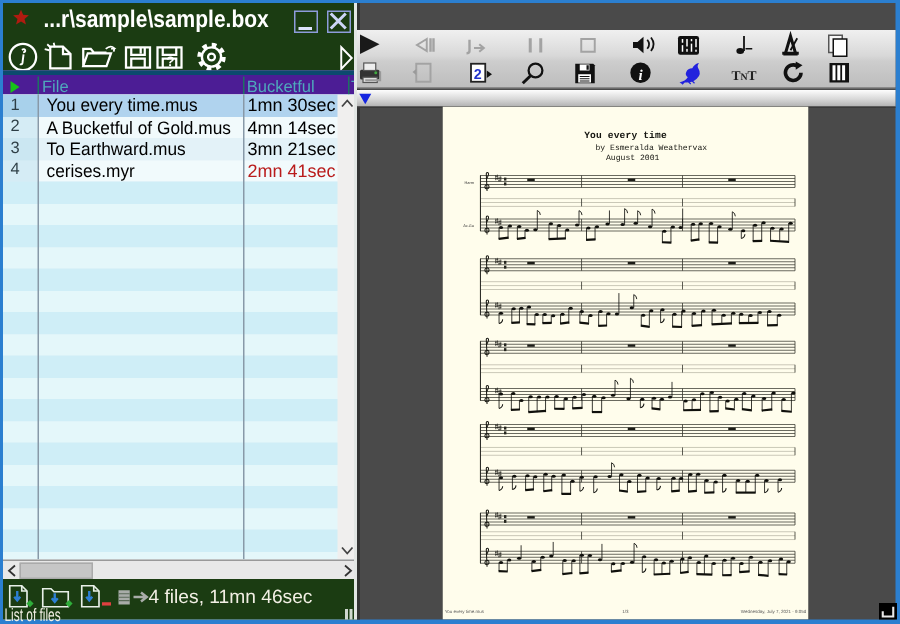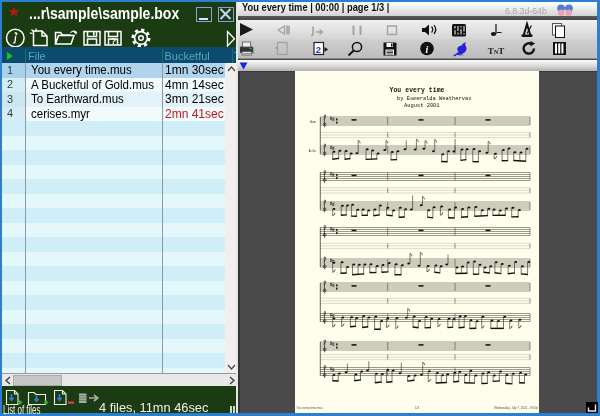--- a/index.html
+++ b/index.html
@@ -30,21 +30,21 @@
 <path d="M103,3.5 h16 v13.5 h-16 z M106.5,3.5 v5 h9 v-5 M106.5,17 v-6 h9 v6"></path>
 <text x="111.5" y="15.7" font-size="9" font-weight="bold" fill="#fff" stroke="none" text-anchor="middle">?</text>
 <g>
           <circle cx="139" cy="10" r="8" stroke-width="3" stroke-dasharray="3.1 3.17"></circle>
           <circle cx="139" cy="10" r="6.4" stroke-width="1.6"></circle>
           <circle cx="139" cy="10" r="2.3" stroke-width="1.5"></circle>
         </g>
 <path d="M225.5,3.5 l7,7.2 l-7,7.2 z" stroke-width="1.3"></path>
 </svg>
     </div>
-    <div class="abs" style="left:0;top:45px;width:236px;height:16px;background:#0c4a6e;border-top:1px solid #0c4a6e">
+    <div class="abs" style="left:0;top:45px;width:236px;height:16px;background:#4c1d95;border-top:3px solid #0c4a6e">
       <svg class="abs" style="left:4px;top:4px" width="8" height="8" viewBox="0 0 8 8">
         <path d="M1,0 L7,4 L1,8 Z" fill="#17c417"></path>
       </svg>
       <div class="abs" style="left:26px;top:1.5px;font-size:11px;color:#4fa9bc">File</div>
       <div class="abs" style="left:162.5px;top:1.5px;font-size:11px;color:#4fa9bc">Bucketful</div>
       <div class="abs" style="left:232px;top:1.5px;font-size:11px;color:#4fa9bc">T</div>
       <div class="abs" style="left:22.5px;top:1px;width:1px;height:14px;background:#1d7262"></div>
       <div class="abs" style="left:159.5px;top:1px;width:1px;height:14px;background:#1d7262"></div>
       <div class="abs" style="left:230px;top:1px;width:1px;height:14px;background:#1d7262"></div>
     </div>
@@ -125,40 +125,29 @@
 <path d="M16,11 l2.4,2.4 -2.4,2.4 -2.4,-2.4 z M42,11 l2.4,2.4 -2.4,2.4 -2.4,-2.4 z" fill="#2fae3a"></path>
 <rect x="64" y="12.5" width="6" height="2.2" fill="#e04040"></rect>
 <g fill="#a8aca8">
           <rect x="75" y="4.5" width="7.5" height="9.5"></rect>
           <path d="M85,9 h8 M90,6 l3.8,3 -3.8,3" stroke="#a8aca8" stroke-width="1.7" fill="none"></path>
         </g>
 <g stroke="#5a6a58" stroke-width="0.7">
           <path d="M75,6.8 h7.5 M75,9.1 h7.5 M75,11.4 h7.5"></path>
         </g>
 </svg>
-      <div class="abs cx" style="left:97px;top:14px;font-size:12.8px;color:#f2efe4;transform:scaleX(1)">4 files, 11mn 46sec</div>
+      <div class="abs cx" style="left:97px;top:4px;font-size:12.8px;color:#f2efe4;transform:scaleX(1)">4 files, 11mn 46sec</div>
       <div class="abs cx" style="left:1px;top:17.5px;font-size:12px;color:#f2efe4;transform:scaleX(0.66)">List of files</div>
       <div class="abs" style="left:228px;top:20px;width:1.5px;height:7px;background:#cfd8cf"></div>
       <div class="abs" style="left:231px;top:20px;width:1.5px;height:7px;background:#cfd8cf"></div>
     </div>
     <div class="abs" style="left:234px;top:0;width:2px;height:411px;background:#e2e6e4"></div>
   </div>
 <div class="abs" style="left:238px;top:2px;width:359px;height:411px;background:#4a4a4a">
     <div class="abs" style="left:0;top:0;width:1.5px;height:411px;background:#333"></div>
-    <div class="abs" style="left:0;top:0;width:359px;height:15.5px;background:linear-gradient(180deg,#ffffff 0%,#efefef 40%,#d2d2d2 100%);border-bottom:2px solid #555">
-      <div class="abs cx" style="left:3.5px;top:-1px;font-size:11.5px;font-weight:bold;color:#101010;transform:scaleX(0.81)">You every time | 00:00 | page 1/3 |</div>
-      <div class="abs cx" style="left:267px;top:2.5px;font-size:9.5px;color:#a9a9a9;transform:scaleX(0.92)">6.8.3d-64b</div>
-      <svg class="abs" style="left:318px;top:1.5px" width="18" height="13" viewBox="0 0 18 13">
-<circle cx="5" cy="4.2" r="3.8" fill="#4d7fd0"></circle>
-        <circle cx="13" cy="4.2" r="3.8" fill="#4d7fd0"></circle>
-<rect x="7" y="2.8" width="4" height="2" fill="#4d7fd0"></rect>
-<circle cx="5.2" cy="8.8" r="3.2" fill="#eda0b2"></circle>
-        <circle cx="12.8" cy="8.8" r="3.2" fill="#eda0b2"></circle>
-</svg>
-    </div>
     <div class="abs" style="left:0;top:17.5px;width:359px;height:39.5px;background:linear-gradient(180deg,#f0f0f0 0%,#d8d8d8 45%,#cdcdcd 55%,#bdbdbd 100%);border-bottom:1px solid #8a8a8a">
       <svg class="abs" style="left:0;top:0" width="359" height="39.5" viewBox="238 17.5 359 39.5">
         <path d="M240,20.5 L253,27 L240,33.5 Z" fill="#1a1a1a"></path>
         <g fill="none" stroke="#a3a3a3" stroke-width="1.3">
           <path d="M289,23 v9 M287,23 v9" stroke-width="1.6"></path>
           <path d="M284.5,23.5 l-6.5,4 6.5,4 z"></path>
         </g>
         <g fill="none" stroke="#a3a3a3" stroke-width="1.3">
           <path d="M313,24 v7.5 q0,1.5 -2,1.5" stroke-width="1.6"></path>
           <path d="M316,29.5 h6 m-2.5,-2.5 l3,2.5 -3,2.5" stroke-width="1.4"></path>

